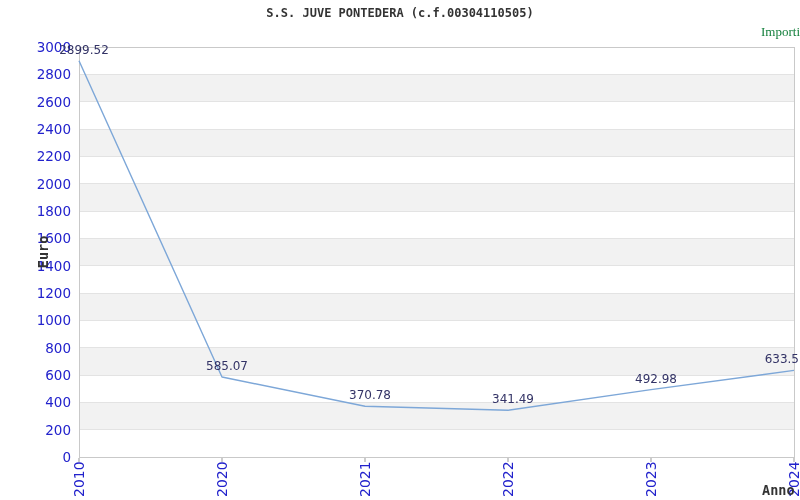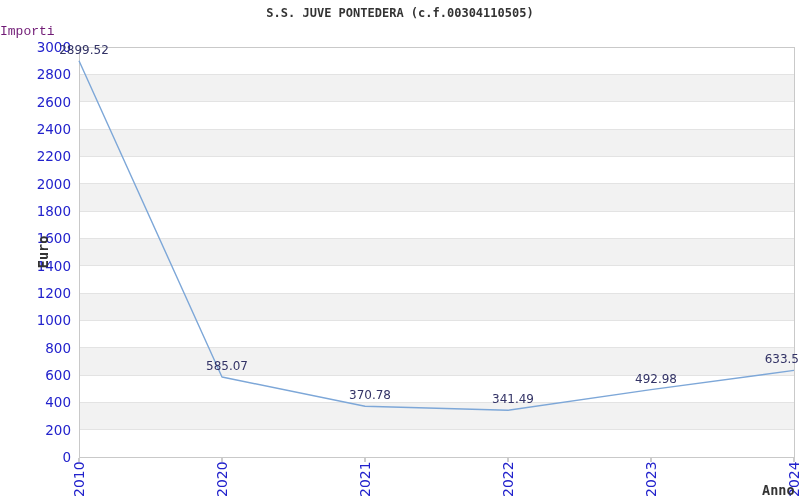--- a/index.html
+++ b/index.html
@@ -24,25 +24,25 @@
     font-family: "DejaVu Sans Mono", monospace;
     font-weight: bold;
     font-size: 12px;
     color: #333333;
   }
   .chart-subtitle {
     position: absolute;
     top: 24px;
     left: 0;
     width: 100%;
-    text-align: left;
-    font-family: Liberation Mono, monospace;
+    text-align: right;
+    font-family: Liberation Serif, serif;
     font-weight: normal;
     font-size: 13px;
-    color: #701a75;
+    color: #15803d;
   }
   .chart-svg {
     position: absolute;
     top: 0;
     left: 0;
   }
 </style>
 </head>
 <body>
 

